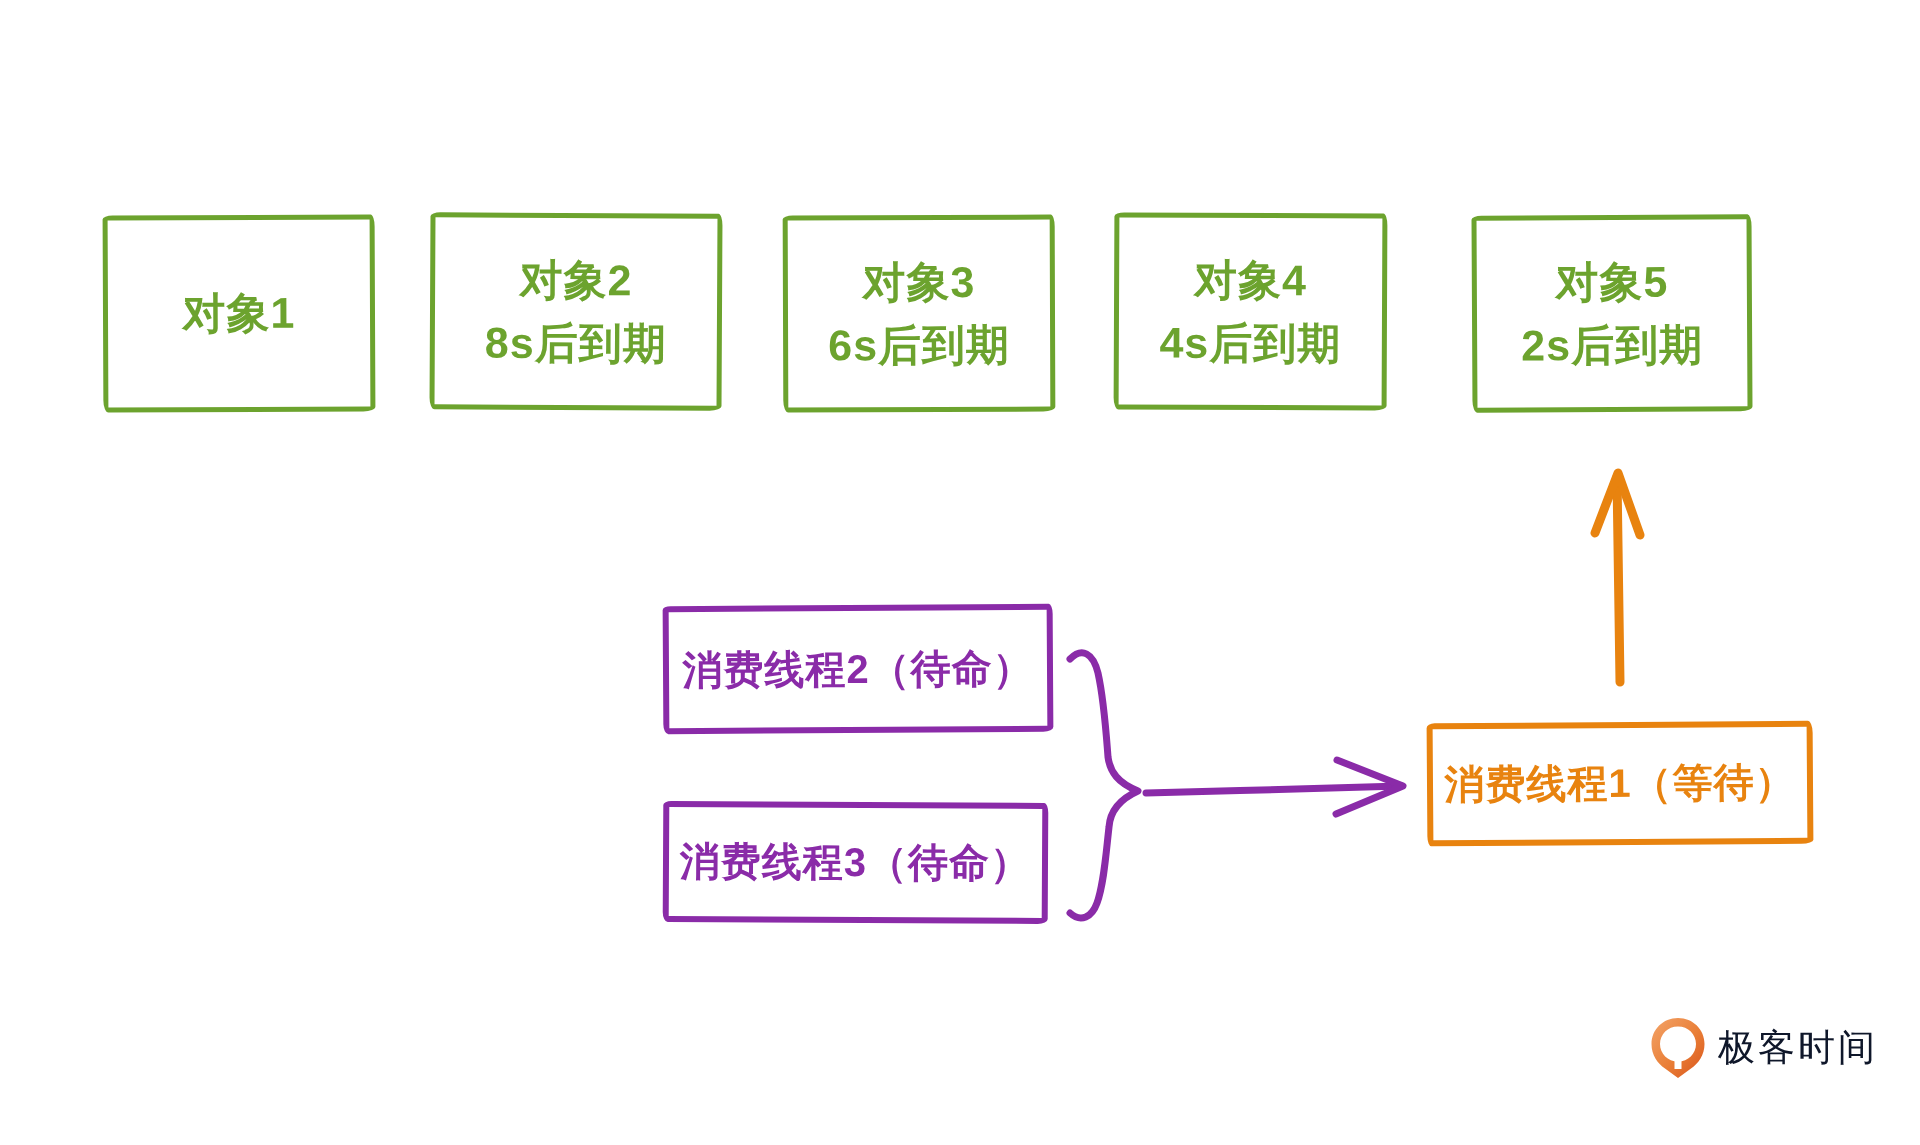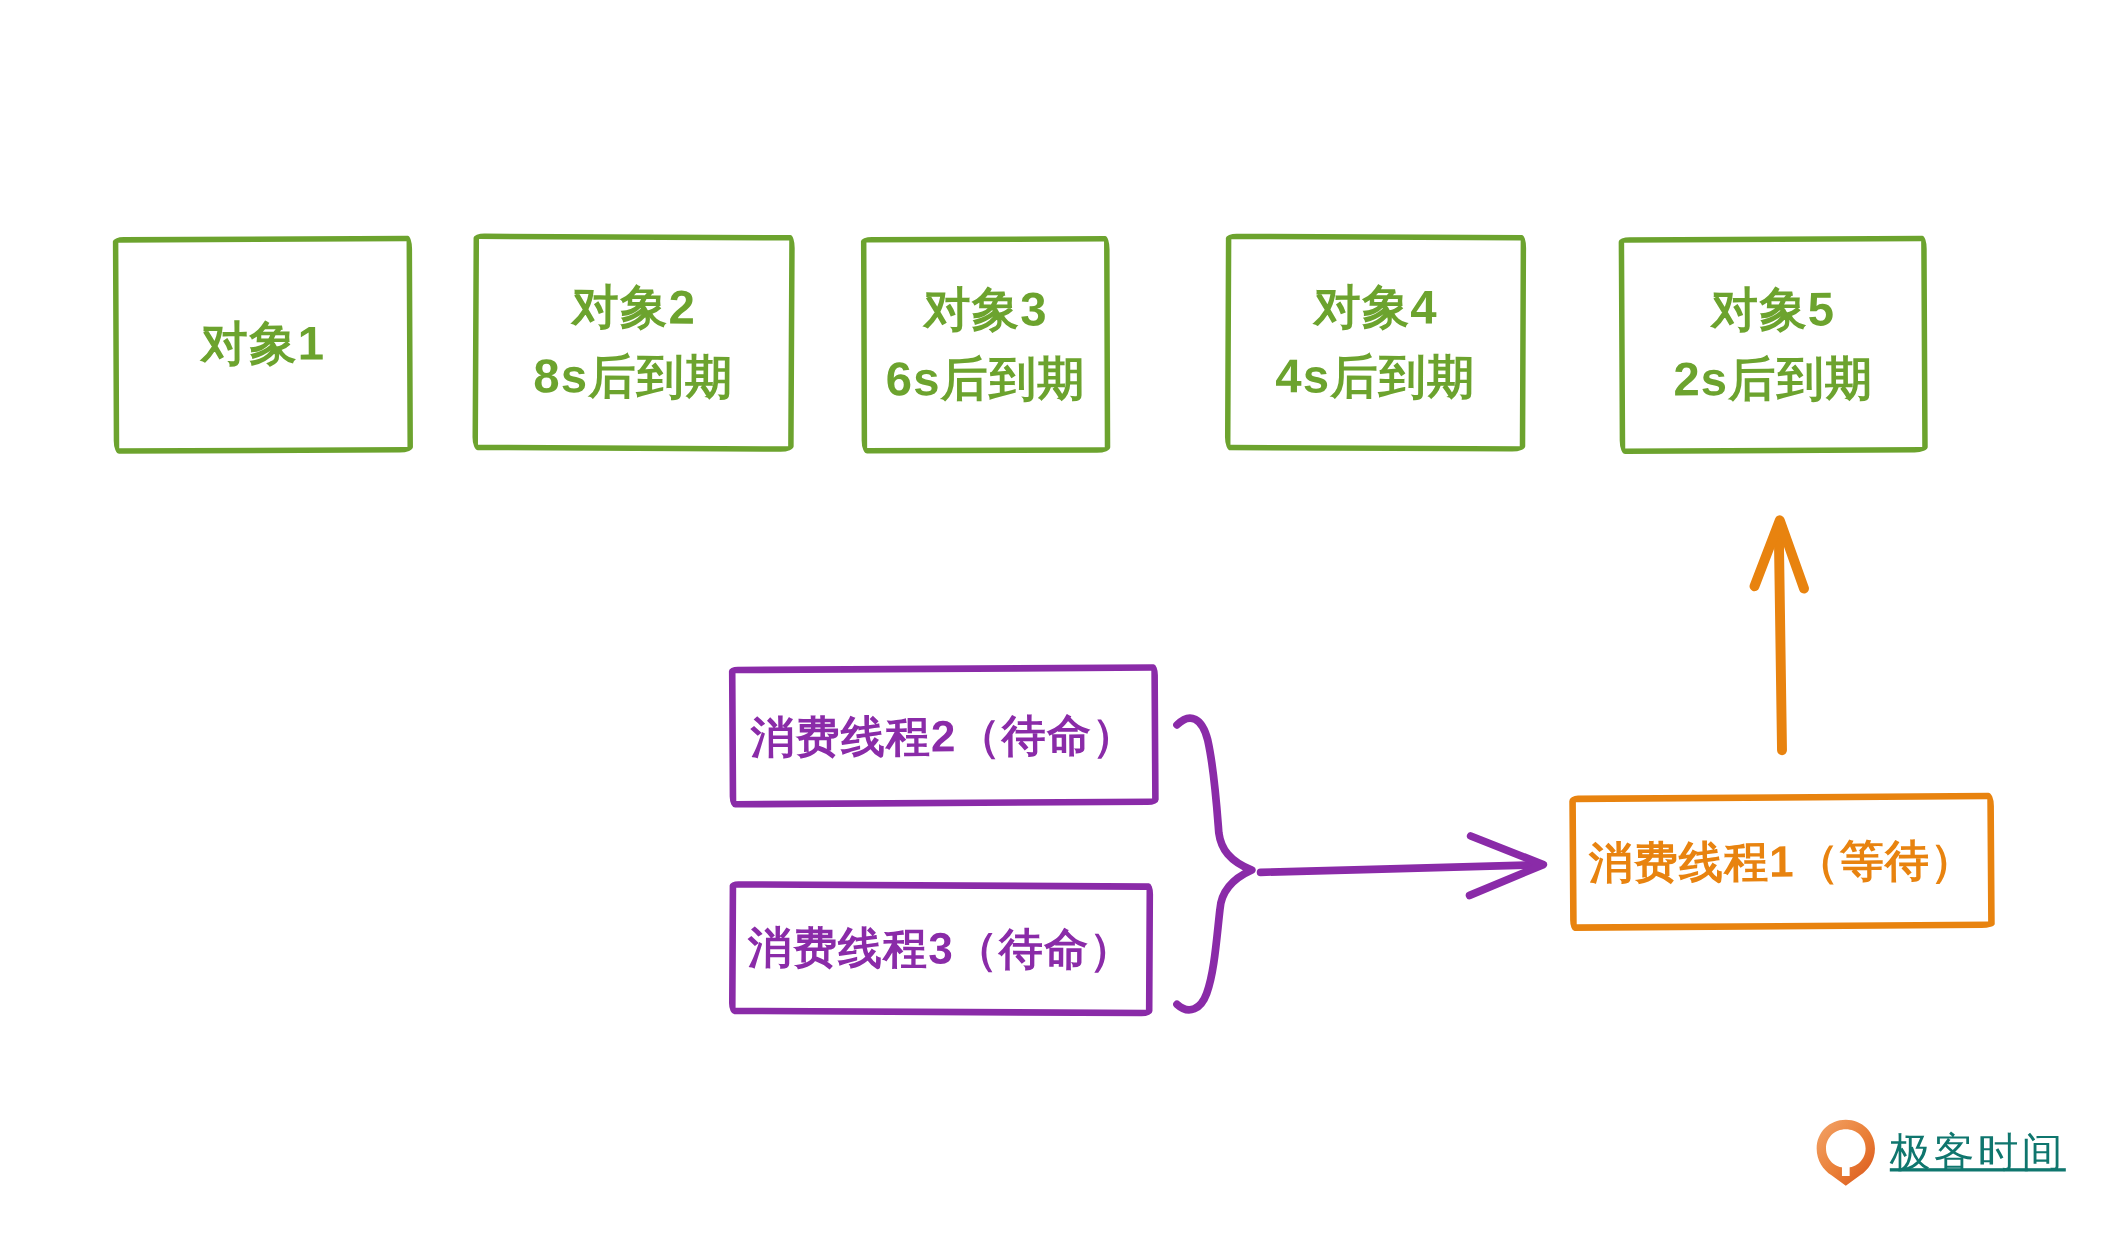--- a/index.html
+++ b/index.html
@@ -33,21 +33,21 @@
     font-size: 43px;
     line-height: 1;
     gap: 20px;
     letter-spacing: 1px;
     top: 215px;
     height: 197px;
     border-radius: 10px 4px 12px 5px / 4px 12px 5px 12px;
   }
   .obj1 { left: 103px;  width: 272px; transform: rotate(-0.25deg); }
   .obj2 { left: 430px;  width: 292px; transform: rotate(0.3deg);  top: 213px; }
-  .obj3 { left: 783px;  width: 226px; transform: rotate(-0.2deg); }
+  .obj3 { left: 783px;  width: 272px; transform: rotate(-0.2deg); }
   .obj4 { left: 1114px; width: 273px; transform: rotate(0.25deg); top: 213px; }
   .obj5 { left: 1472px; width: 280px; transform: rotate(-0.3deg); }
   
   .standby {
     border: 6px solid #8A2BA8;
     color: #8A2BA8;
     font-weight: 700;
     font-size: 40px;
     letter-spacing: 1px;
     border-radius: 8px 4px 10px 5px / 4px 10px 5px 10px;
@@ -73,26 +73,25 @@
   }
   
   .logo {
     position: absolute;
     left: 1648px; top: 1016px;
     display: flex;
     align-items: center;
     gap: 10px;
   }
   .logo-text {
-    color: #0f766e;
+    color: #0f172a;
     font-size: 37px;
     font-weight: 500;
     letter-spacing: 3px;
     white-space: nowrap;
-    text-decoration: underline;
   }
 </style>
 </head>
 <body>
 
 <div id="canvas">
 
   <div class="box obj obj1">
     <span>对象1</span>
   </div>

